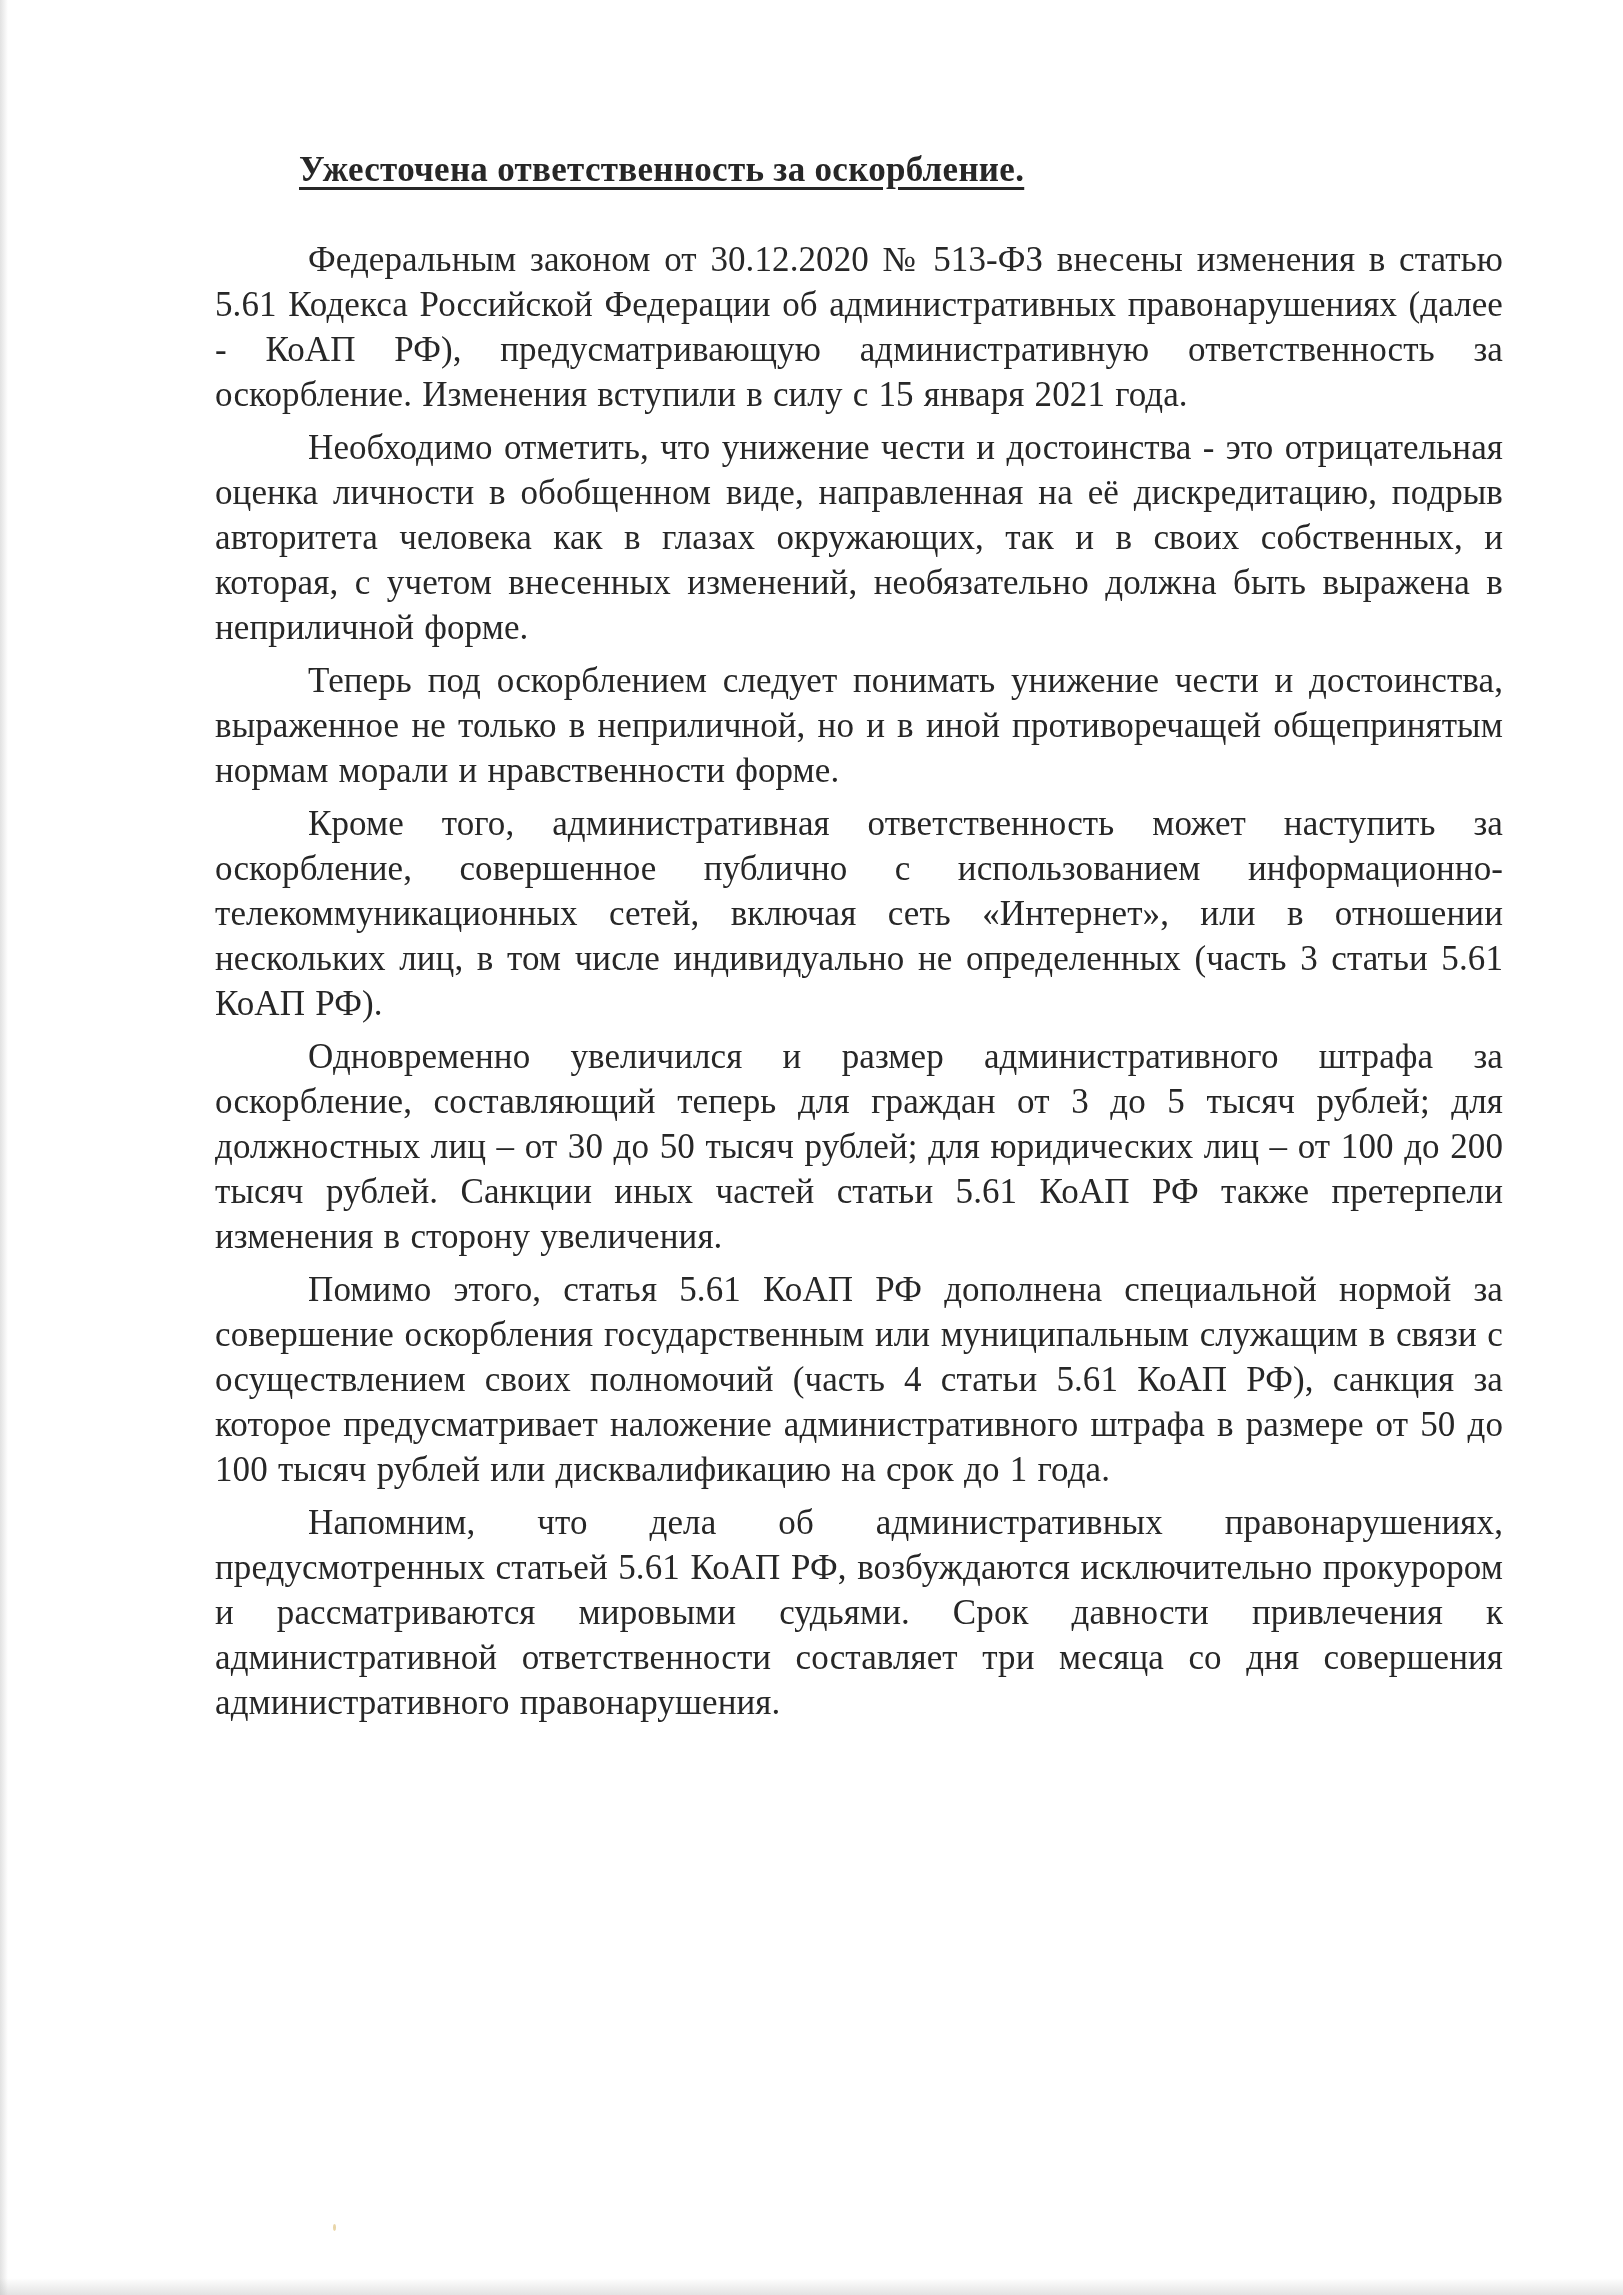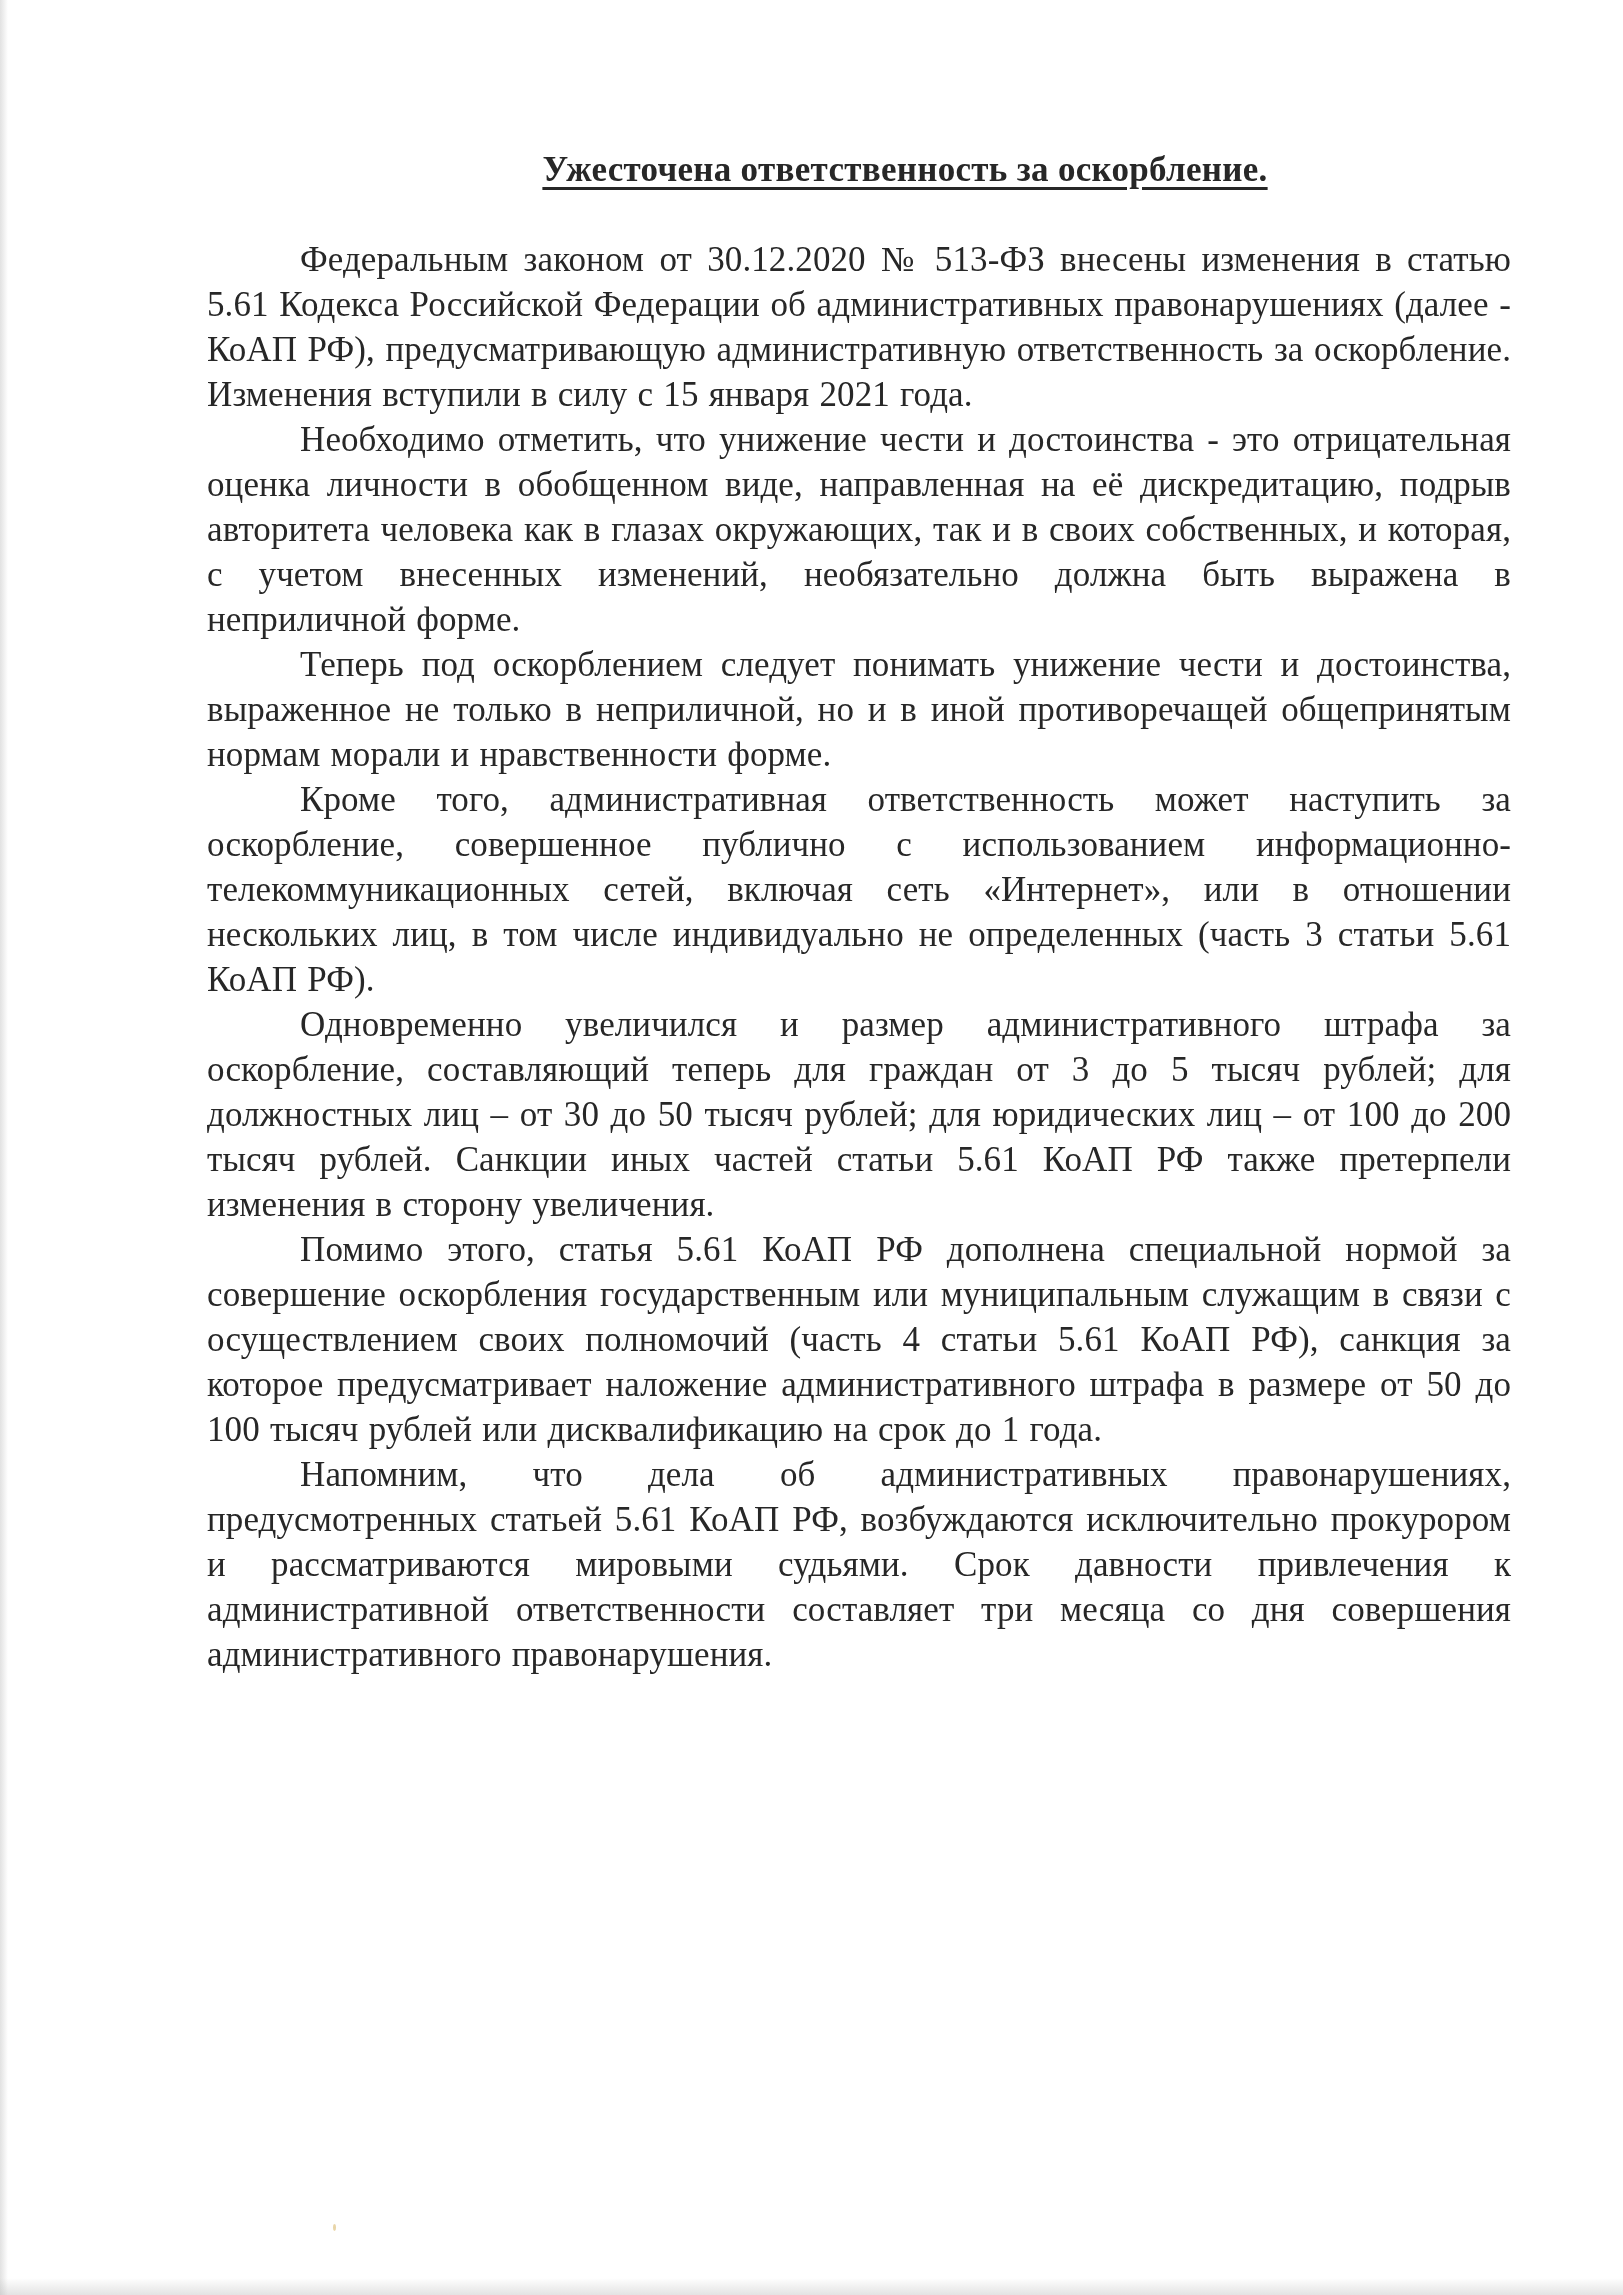--- a/index.html
+++ b/index.html
@@ -42,31 +42,31 @@
   .content {
     position: absolute;
     left: 207px;
     top: 147px;
     width: 1304px;
   }
   .doc-title {
     font-size: 35px;
     font-weight: bold;
     line-height: 45px;
-    text-align: center;
+    text-align: left;
     text-indent: 92px;            
     text-decoration: underline;
     text-underline-offset: 5.9px;
     text-decoration-thickness: 2.6px;
     margin: 0 0 45px 0;
     letter-spacing: 0.3px;
     white-space: nowrap;
   }
   .para {
-    margin: 0;
+    margin: 8px;
     font-size: 35px;
     line-height: 45px;
     text-align: justify;
     text-indent: 93px;
     letter-spacing: 0.1px;
     word-spacing: 1.3px;
   }
 </style>
 </head>
 <body>

